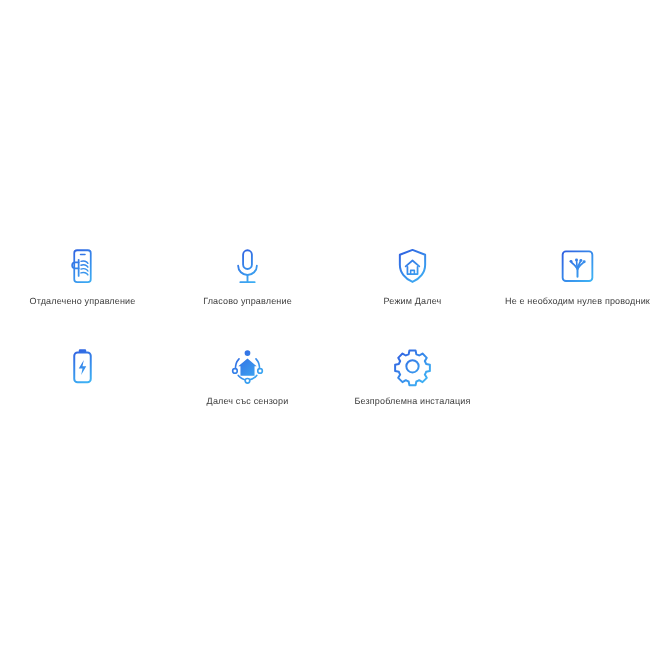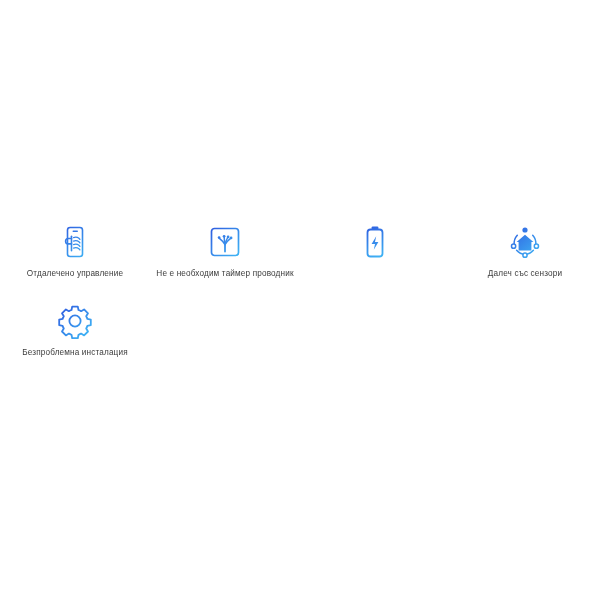--- a/index.html
+++ b/index.html
@@ -14,21 +14,21 @@
     overflow: hidden;
   }
   #feature-grid {
     position: absolute;
     left: 0;
     top: 215px;
     width: 476px;
     display: grid;
     grid-template-columns: repeat(4, 150px);
     grid-template-rows: 75px 75px;
-    row-gap: 4px;
+    row-gap: 16px;
   }
   .feature-cell {
     display: flex;
     flex-direction: column;
     align-items: center;
     justify-content: flex-start;
     padding-top: 8px;
     box-sizing: border-box;
   }
   .feature-icon {
@@ -71,22 +71,56 @@
         <rect x="11.5" y="4.5" width="15" height="29" rx="2.6" stroke="url(#g1)" stroke-width="1.6"></rect>
         <rect x="16.5" y="7.6" width="5.5" height="1.5" rx="0.75" fill="url(#g1)"></rect>
         <path d="M15.5 15.5h-3.2c-1.5 0-2.7 1.2-2.7 2.7s1.2 2.7 2.7 2.7h3.2" stroke="url(#g1)" stroke-width="1.6" stroke-linecap="round" stroke-linejoin="round"></path>
         <path d="M15.5 13.2v14.6" stroke="url(#g1)" stroke-width="1.6" stroke-linecap="round"></path>
         <path d="M17.6 14.6c2.6-1 5.4 0 6.3 1.8M17.6 18.1c2.6-1 5.4 0 6.3 1.8M17.6 21.6c2.6-1 5.4 0 6.3 1.8M17.6 25.1c2.6-1 5.4 0 6.3 1.8" stroke="url(#g1)" stroke-width="1.3" stroke-linecap="round"></path>
       </svg>
     </span>
     <span class="feature-label w-wide">Отдалечено управление</span>
   </div>
 
+  <div class="feature-cell">
+    <span class="feature-icon">
+      <svg viewBox="0 0 38 38" fill="none" xmlns="http://www.w3.org/2000/svg">
+        <defs>
+          <linearGradient id="g2" x1="10" y1="4" x2="30" y2="34" gradientUnits="userSpaceOnUse">
+            <stop offset="0" stop-color="#2f5de0"></stop>
+            <stop offset="1" stop-color="#3fb6f5"></stop>
+          </linearGradient>
+        </defs>
+        <rect x="15" y="4.5" width="8" height="17" rx="4" stroke="url(#g2)" stroke-width="1.7"></rect>
+        <path d="M10.5 18.5c0 4.7 3.8 8.5 8.5 8.5s8.5-3.8 8.5-8.5" stroke="url(#g2)" stroke-width="1.7" stroke-linecap="round"></path>
+        <path d="M19 27v6.5" stroke="url(#g2)" stroke-width="1.7" stroke-linecap="round"></path>
+        <path d="M12.5 33.5h13" stroke="url(#g2)" stroke-width="1.7" stroke-linecap="round"></path>
+      </svg>
+    </span>
+    <span class="feature-label w-wide">Гласово управление</span>
+  </div>
 
 
+  <div class="feature-cell">
+    <span class="feature-icon">
+      <svg viewBox="0 0 38 38" fill="none" xmlns="http://www.w3.org/2000/svg">
+        <defs>
+          <linearGradient id="g4" x1="7" y1="4" x2="31" y2="34" gradientUnits="userSpaceOnUse">
+            <stop offset="0" stop-color="#2f5de0"></stop>
+            <stop offset="1" stop-color="#3fb6f5"></stop>
+          </linearGradient>
+        </defs>
+        <path d="M19 4.2 7.5 8.6v9.1c0 7.2 4.9 12.9 11.5 15.6 6.6-2.7 11.5-8.4 11.5-15.6V8.6L19 4.2Z" stroke="url(#g4)" stroke-width="1.8" stroke-linejoin="round"></path>
+        <path d="M12.8 19.1 19 13.8l6.2 5.3" stroke="url(#g4)" stroke-width="1.6" stroke-linecap="round" stroke-linejoin="round"></path>
+        <path d="M14.4 19.6v6.6h9.2v-6.6" stroke="url(#g4)" stroke-width="1.6" stroke-linecap="round" stroke-linejoin="round"></path>
+        <path d="M17.3 26.2v-3.4h3.4v3.4" stroke="url(#g4)" stroke-width="1.4" stroke-linejoin="round"></path>
+      </svg>
+    </span>
+    <span class="feature-label w-wide">Режим Далеч</span>
+  </div>
 
   <div class="feature-cell">
     <span class="feature-icon">
       <svg viewBox="0 0 38 38" fill="none" xmlns="http://www.w3.org/2000/svg">
         <defs>
           <linearGradient id="g5" x1="5" y1="5" x2="33" y2="33" gradientUnits="userSpaceOnUse">
             <stop offset="0" stop-color="#2f5de0"></stop>
             <stop offset="1" stop-color="#3fb6f5"></stop>
           </linearGradient>
         </defs>
@@ -95,21 +129,21 @@
         <path d="M19 21.5c-1.6-2.4-3.4-4.4-5.6-6.1" stroke="url(#g5)" stroke-width="1.5" stroke-linecap="round"></path>
         <path d="M19 21.5c1.6-2.4 3.4-4.4 5.6-6.1" stroke="url(#g5)" stroke-width="1.5" stroke-linecap="round"></path>
         <path d="M19 21.5c-.5-2.7-.8-5-0.8-7.5" stroke="url(#g5)" stroke-width="1.5" stroke-linecap="round"></path>
         <path d="M19 21.5c.7-2.6 1.5-4.8 2.7-7" stroke="url(#g5)" stroke-width="1.5" stroke-linecap="round"></path>
         <circle cx="13.1" cy="14.6" r="1.35" fill="url(#g5)"></circle>
         <circle cx="18.1" cy="13.3" r="1.35" fill="url(#g5)"></circle>
         <circle cx="22.1" cy="13.9" r="1.35" fill="url(#g5)"></circle>
         <circle cx="25.1" cy="14.9" r="1.35" fill="url(#g5)"></circle>
       </svg>
     </span>
-    <span class="feature-label w-wide">Не е необходим таймер проводник</span>
+    <span class="feature-label w-wide">Не е необходим нулев проводник</span>
   </div>
 
   <div class="feature-cell">
     <span class="feature-icon">
       <svg viewBox="0 0 38 38" fill="none" xmlns="http://www.w3.org/2000/svg">
         <defs>
           <linearGradient id="g6" x1="11" y1="3" x2="27" y2="34" gradientUnits="userSpaceOnUse">
             <stop offset="0" stop-color="#2f5de0"></stop>
             <stop offset="1" stop-color="#3fb6f5"></stop>
           </linearGradient>

